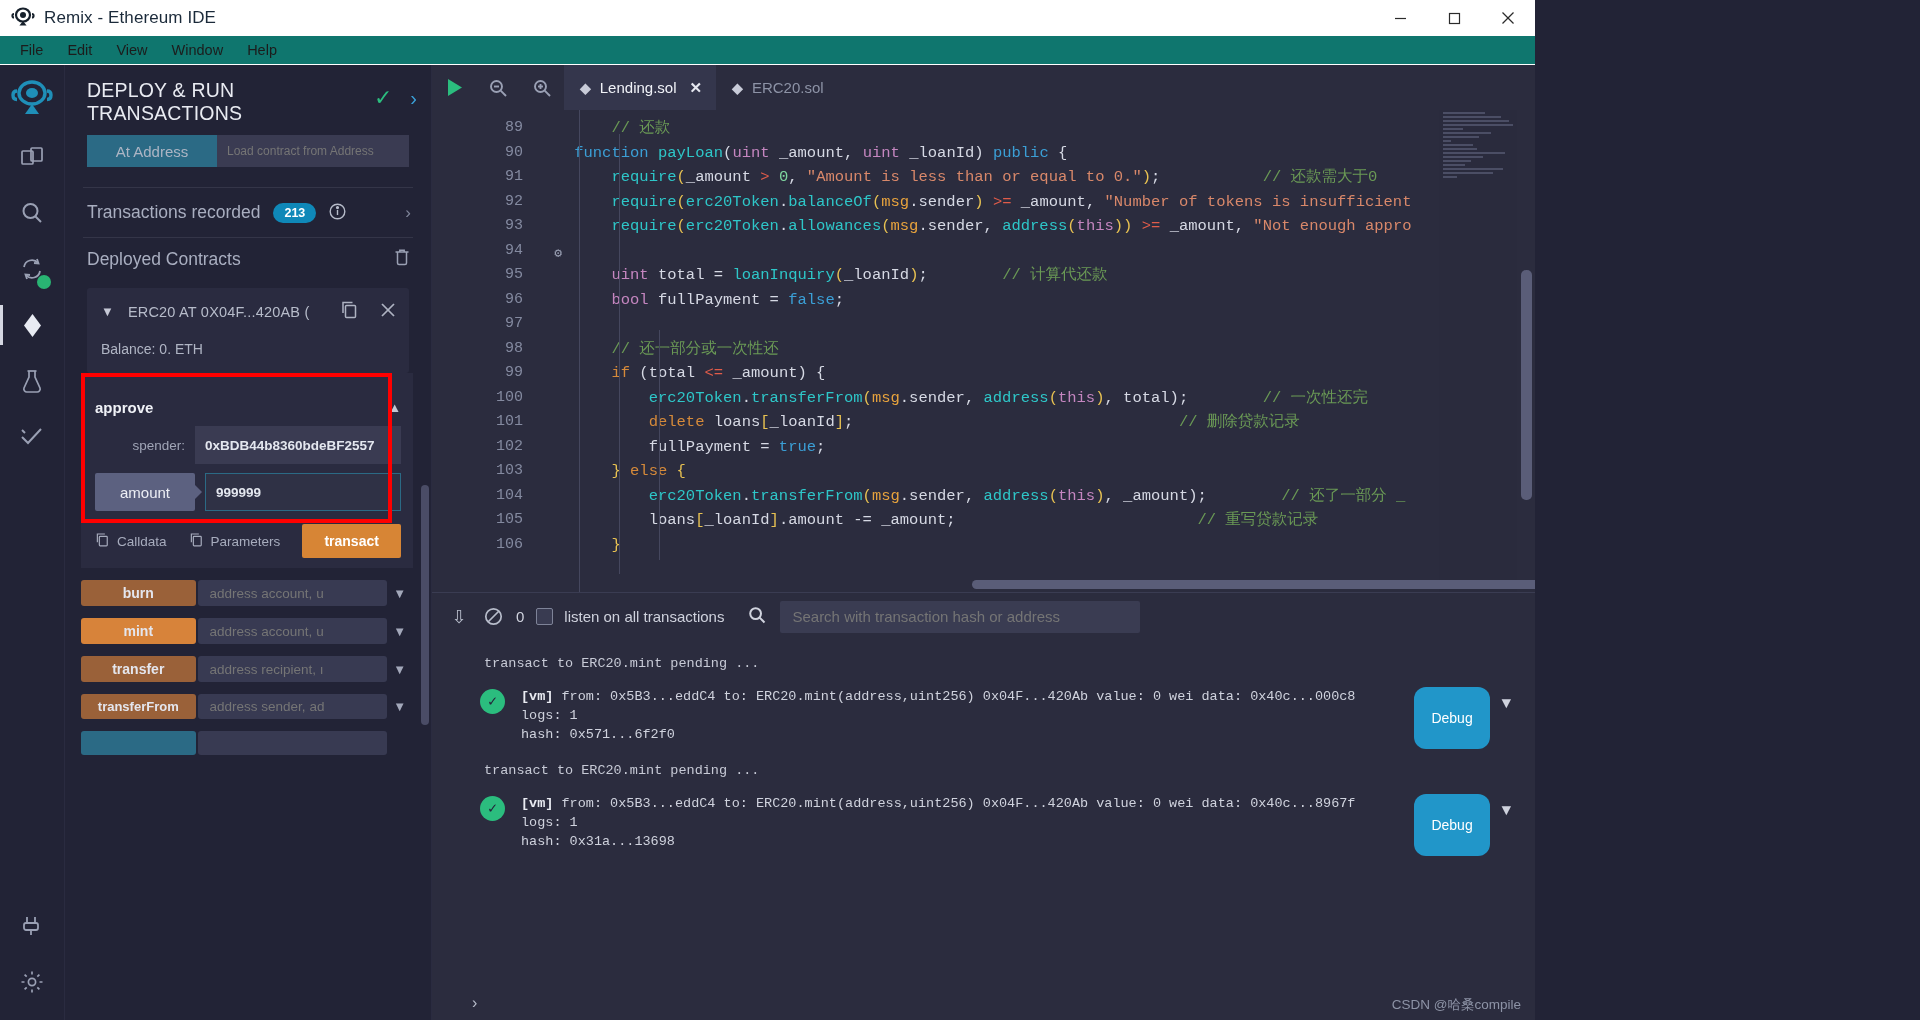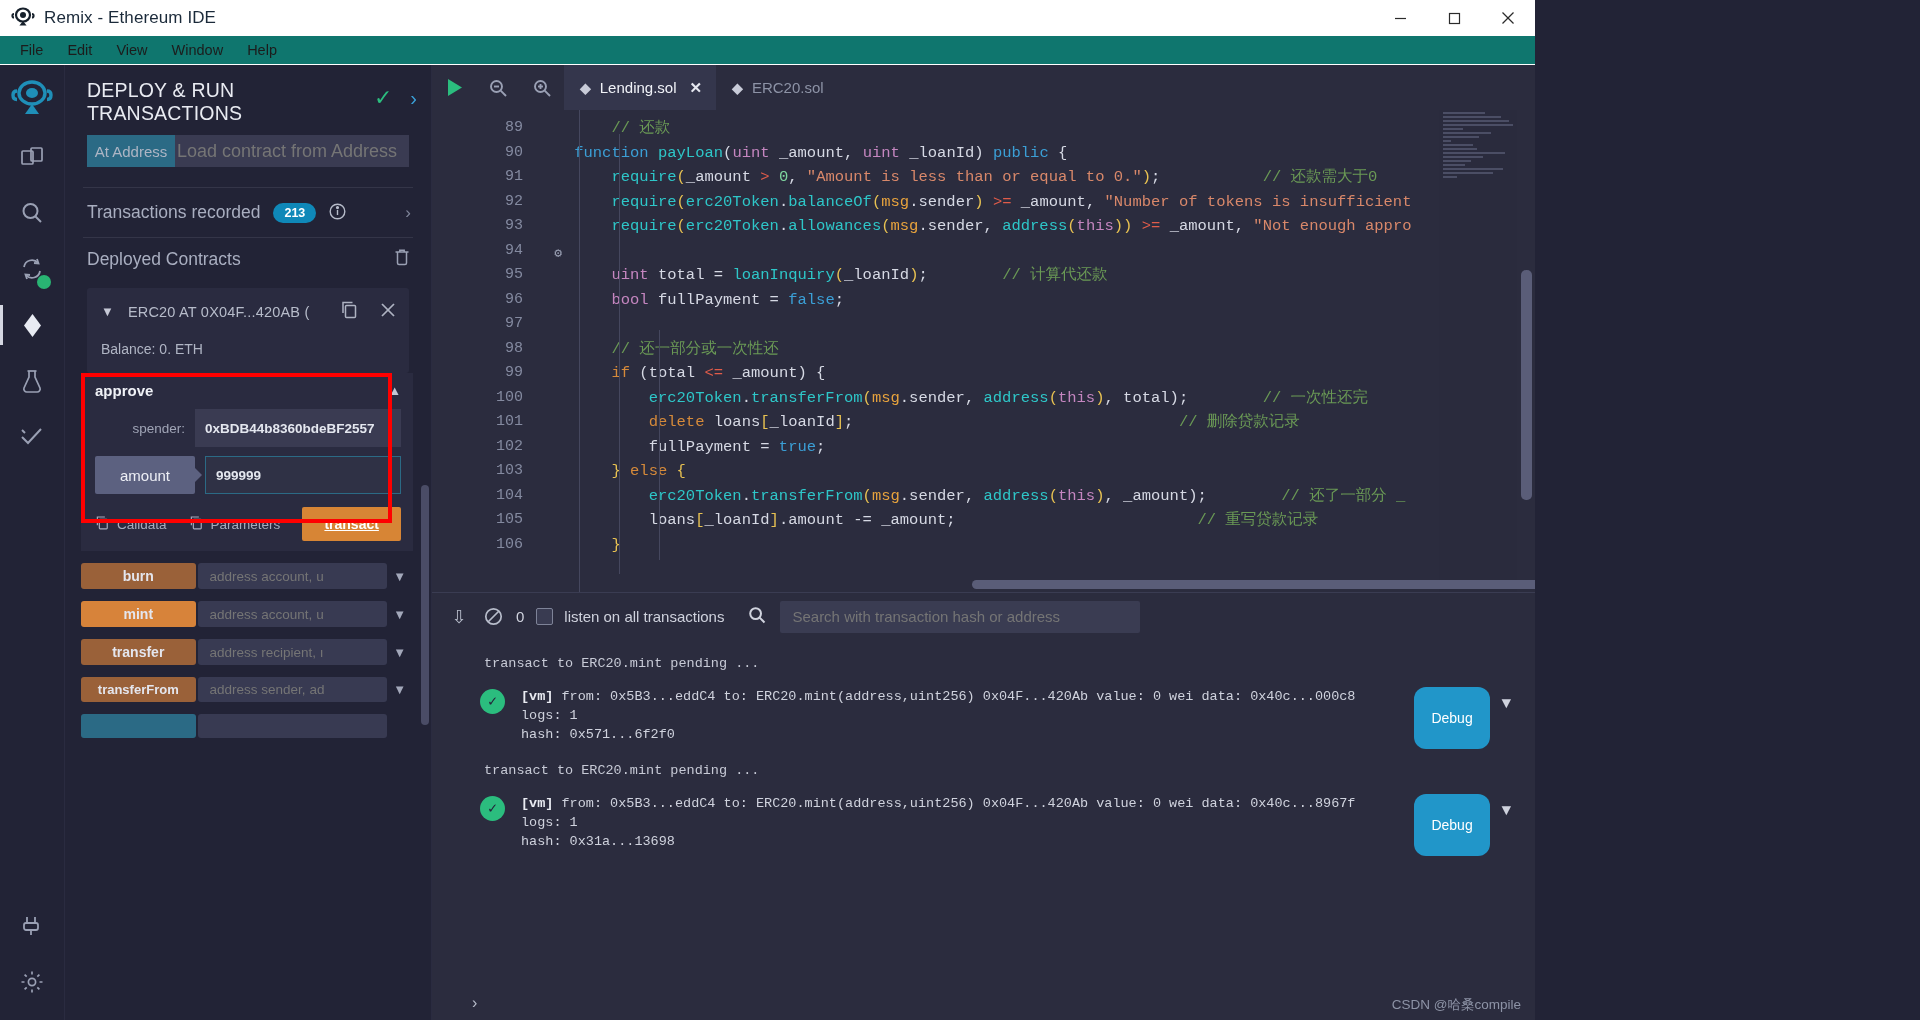--- a/index.html
+++ b/index.html
@@ -62,22 +62,22 @@
   .chev-r { color: #3aa0d8; font-size: 20px; }
 
   .lp-scroll { flex: 1 1 auto; overflow: hidden; position: relative; padding-bottom: 4px; }
 
   .atrow { display: flex; margin: 4px 22px 0 22px; height: 32px; }
   .at-btn {
     background: #2b6a85; color: #adb5c4; font-size: 15px; width: 130px;
     display: flex; align-items: center; justify-content: center; border: none;
   }
   .at-input {
-    flex: 1 1 auto; background: #3a3b52; border: none; color: #9aa0b4; font-size: 18px;
-    padding-left: 2px; outline: none;
+    flex: 1 1 auto; background: #3a3b52; border: none; color: #9aa0b4; font-size: 12px;
+    padding-left: 10px; outline: none;
   }
   .sep { height: 1px; background: #343548; margin: 20px 18px 0 18px; }
 
   .lp-row { display: flex; align-items: center; padding: 14px 20px 14px 22px; }
   .lp-row-label { font-size: 17.5px; color: #a9aec0; }
   .badge {
     background: #0f88b8; color: #fff; font-size: 12.5px; font-weight: bold;
     border-radius: 11px; padding: 3px 11px; margin-left: 13px;
   }
   .info-ico { margin-left: 13px; color: #b7bcca; font-size: 15px; }
@@ -93,21 +93,21 @@
   .cc-name { font-size: 14.5px; color: #b7bcca; letter-spacing: .2px; }
   .cc-acts { margin-left: auto; display: flex; align-items: center; gap: 20px; color: #aeb3c2; }
   .cc-balance { font-size: 14px; color: #b0b5c4; padding: 6px 14px 16px 14px; }
 
   
   .approve-wrap { position: relative; margin: 0 18px 0 16px; }
   .redbox {
     position: absolute; left: 0; top: 0; width: 311px; height: 150px;
     border: 4px solid #ff0000; pointer-events: none; z-index: 8;
   }
-  .approve-body { background: #2a2b40; padding: 5px 12px 10px 14px; }
+  .approve-body { background: #2a2b40; padding: 22px 12px 10px 14px; }
   .approve-title { font-size: 15px; font-weight: bold; color: #f0f2f7; padding: 4px 0 10px 0; }
   .field-row { display: flex; align-items: center; margin-bottom: 9px; }
   .field-lbl { width: 100px; text-align: right; font-size: 13.5px; color: #a0a5b6; padding-right: 10px; }
   .field-in {
     flex: 1 1 auto; height: 38px; background: #3a3b52; border: none; color: #e4e7ef;
     font-size: 13.5px; font-weight: bold; padding-left: 10px; outline: none;
   }
   .field-in.focus { background: #2f3145; border: 1px solid #2b6a85; }
   .tooltip-lbl {
     width: 100px; height: 38px; background: #5c6180; color: #edeff5; font-size: 15px;
@@ -115,21 +115,21 @@
     margin-right: 10px;
   }
   .tooltip-lbl:after {
     content:''; position:absolute; right:-7px; top:50%; transform: translateY(-50%);
     border-top: 7px solid transparent; border-bottom: 7px solid transparent; border-left: 7px solid #5c6180;
   }
   .actions { display: flex; align-items: center; padding-top: 4px; }
   .act-link { display: flex; align-items: center; gap: 7px; font-size: 13.5px; color: #a7acbd; margin-right: 22px; }
   .transact-btn {
     margin-left: auto; background: #d78535; color: #fff; font-size: 14px; font-weight: bold;
-    border: none; padding: 9px 0; width: 108px; border-radius: 2px; text-align: center; text-decoration: underline;
+    border: none; padding: 9px 0; width: 108px; border-radius: 2px; text-align: center;
   }
 
   .fn-row { display: flex; margin: 12px 18px 0 16px; }
   .fn-btn {
     width: 130px; border: none; color: #e4e6ee; font-size: 14px; font-weight: bold;
     border-radius: 3px; padding: 5px 0;
   }
   .fn-in {
     flex: 1 1 auto; background: #383a52; border: none; color: #9499ab; font-size: 13.5px;
     padding-left: 12px; margin-left: 2px; border-radius: 3px; outline: none;

